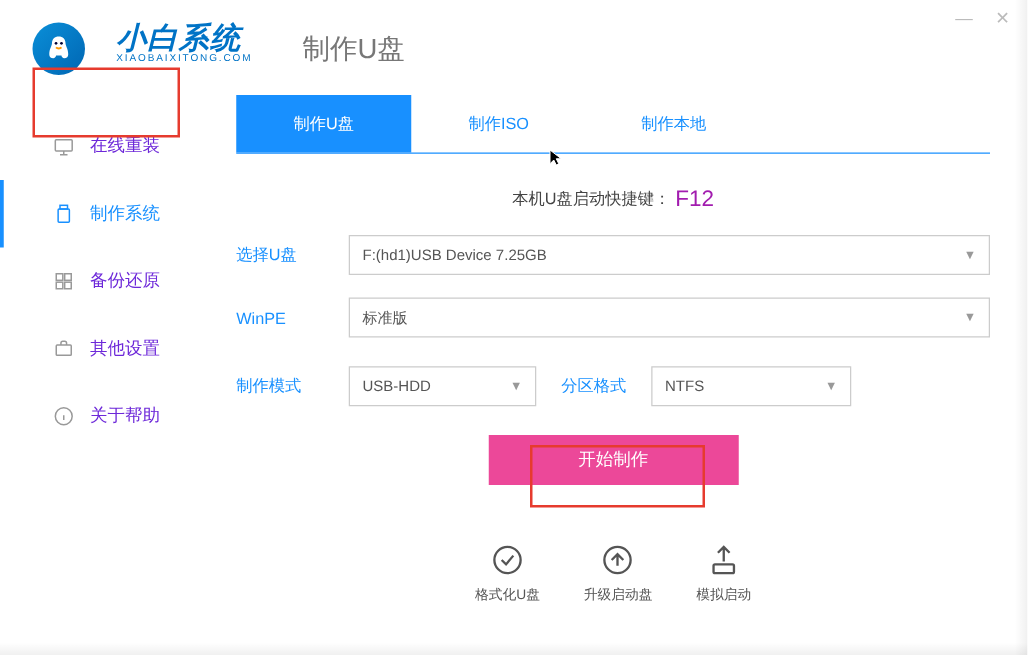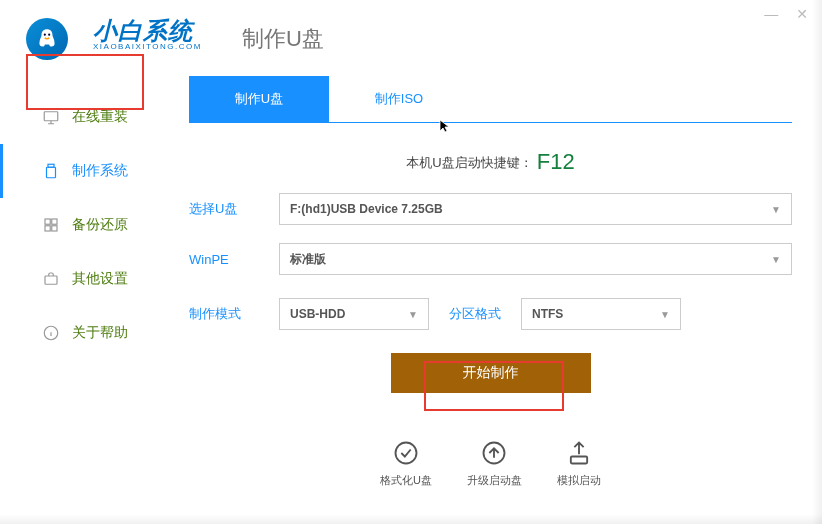--- a/index.html
+++ b/index.html
@@ -9,41 +9,41 @@
 .header { display: flex; align-items: center; padding: 18px 26px 10px 26px; }
 .logo-wrap { display: flex; gap: 25px; }
 .logo-img { width: 42px; height: 42px; border-radius: 50%; background: linear-gradient(135deg,#0a8fd8,#0066b3); display:flex; align-items:center; justify-content:center; }
 .logo-img svg { width:26px; height:26px; }
 .logo-text { display:flex; flex-direction:column; line-height:1.05; }
 .brand { font-size: 24px; font-weight: 700; color: #0073c6; font-style: italic; letter-spacing:1px;}
 .brand-sub { font-size: 8px; color:#0073c6; letter-spacing:1.5px; }
 .page-title { font-size: 22px; color: #777; margin-left: 40px; font-weight: 400; }
 .main { display: flex; }
 .sidebar { width: 175px; padding-top: 20px; }
-.side-item { display: flex; align-items: center; gap: 12px; padding: 18px 0 18px 42px; font-size: 14px; color: #4d7c0f; position: relative; cursor:pointer;}
+.side-item { display: flex; align-items: center; gap: 12px; padding: 18px 0 18px 42px; font-size: 14px; color: #6d28d9; position: relative; cursor:pointer;}
 .side-item.active { color: #1890ff; align-items: center; }
 .side-item.active .side-icon svg { stroke:#1890ff; }
 .side-item.active::before { content:""; position:absolute; left:0; top:0; bottom:0; width:3px; background:#1890ff; }
 .side-icon { width:18px; height:18px; display:flex; align-items:center; justify-content:center;}
 .side-icon svg { stroke:#999; fill:none; stroke-width:1.6; }
 .side-highlight-red { position:absolute; border:2px solid #e63b2e; pointer-events:none; }
 .content { flex:1; padding: 0 30px 0 14px; }
 .tabs { display:flex; border-bottom:1px solid #1890ff; margin-top: 6px; }
 .tab { flex: 0 0 140px; text-align:center; padding: 14px 0; font-size:13px; color:#1890ff; cursor:pointer; }
 .tab.active { background:#1890ff; color:#fff; }
 .cursor { position:absolute; left:438px; top:118px; width:16px; height:16px; }
 .info-row { text-align:center; margin: 26px 0 14px 0; font-size:13px; color:#444; }
-.info-key { color:#15803d; font-size:22px; font-weight:500; margin-left:4px; vertical-align:-2px; }
+.info-key { color:#a21caf; font-size:18px; font-weight:500; margin-left:4px; vertical-align:-2px; }
 .form-row { display:flex; align-items:center; margin: 18px 0; }
 .form-label { width: 90px; text-align:left; color:#1890ff; font-size:13px; padding-right: 22px; }
-.select { flex:1; border:1px solid #ccc; height:32px; display:flex; align-items:center; justify-content:space-between; padding:0 10px; font-size:12px; color:#555; background:#fff; cursor:pointer;font-weight:bold;}
+.select { flex:1; border:1px solid #ccc; height:32px; display:flex; align-items:center; justify-content:space-between; padding:0 10px; font-size:12px; color:#555; background:#fff; cursor:pointer;}
 .select-sm { flex:0 0 150px; }
 .select-caret { color:#999; font-size:10px; }
 .partition-label { color:#1890ff; font-size:13px; margin: 12px 20px; }
-.btn-primary { background:#a16207; color:#fff; border:none; width:200px; height:40px; font-size:14px; margin: 16px auto 0; display:block; cursor:pointer;}
+.btn-primary { background:#ec4899; color:#fff; border:none; width:200px; height:40px; font-size:14px; margin: 16px auto 0; display:block; cursor:pointer;}
 .btn-red-box { position:absolute; border:2px solid #e63b2e; pointer-events:none; }
 .bottom-icons { display:flex; justify-content:center; gap: 35px; margin-top: 46px; }
 .b-icon { display:flex; flex-direction:column; align-items:center; gap:6px; font-size:11px; color:#555; cursor:pointer;}
 .b-icon svg { width:28px; height:28px; stroke:#555; fill:none; stroke-width:1.6; }
 .shadow-right { position:absolute; right:0; top:0; bottom:0; width:10px; background:linear-gradient(90deg, rgba(0,0,0,0), rgba(0,0,0,0.06)); }
 .shadow-bottom { position:absolute; left:0; right:0; bottom:0; height:10px; background:linear-gradient(180deg, rgba(0,0,0,0), rgba(0,0,0,0.06)); }
 </style>
 </head>
 <body>
 
@@ -119,20 +119,21 @@
         </span>
       <span>关于帮助</span>
     </div>
     <div class="side-highlight-red" style="left:26px; top:54px; width:118px; height:56px;"></div>
   </div>
 
   <div class="content">
     <div class="tabs">
       <div class="tab active">制作U盘</div>
       <div class="tab">制作ISO</div>
+      <div class="tab">制作本地</div>
     </div>
 
     <div class="info-row">
       <span>本机U盘启动快捷键：</span><span class="info-key">F12</span>
     </div>
 
     <div class="form-row">
       <div class="form-label">选择U盘</div>
       <div class="select">
         <span>F:(hd1)USB Device 7.25GB</span>

